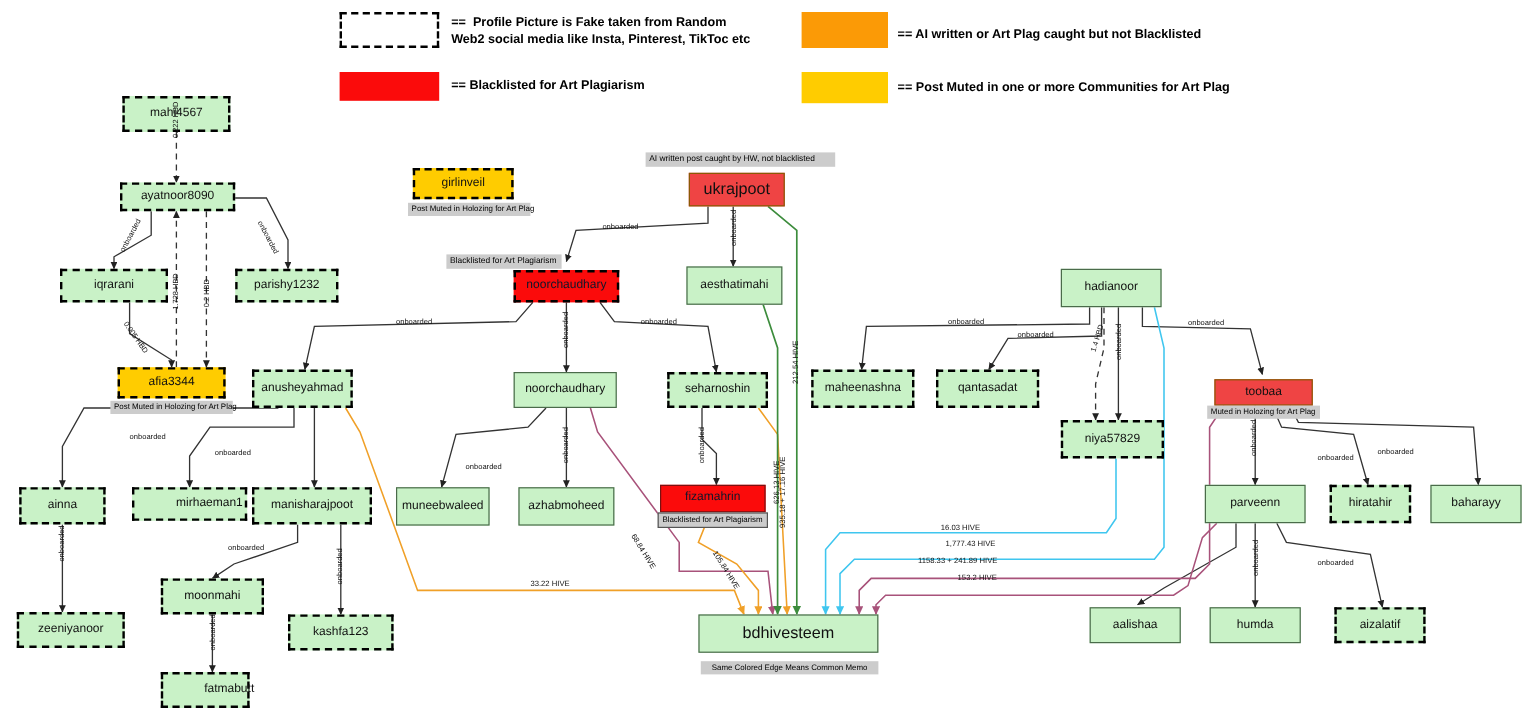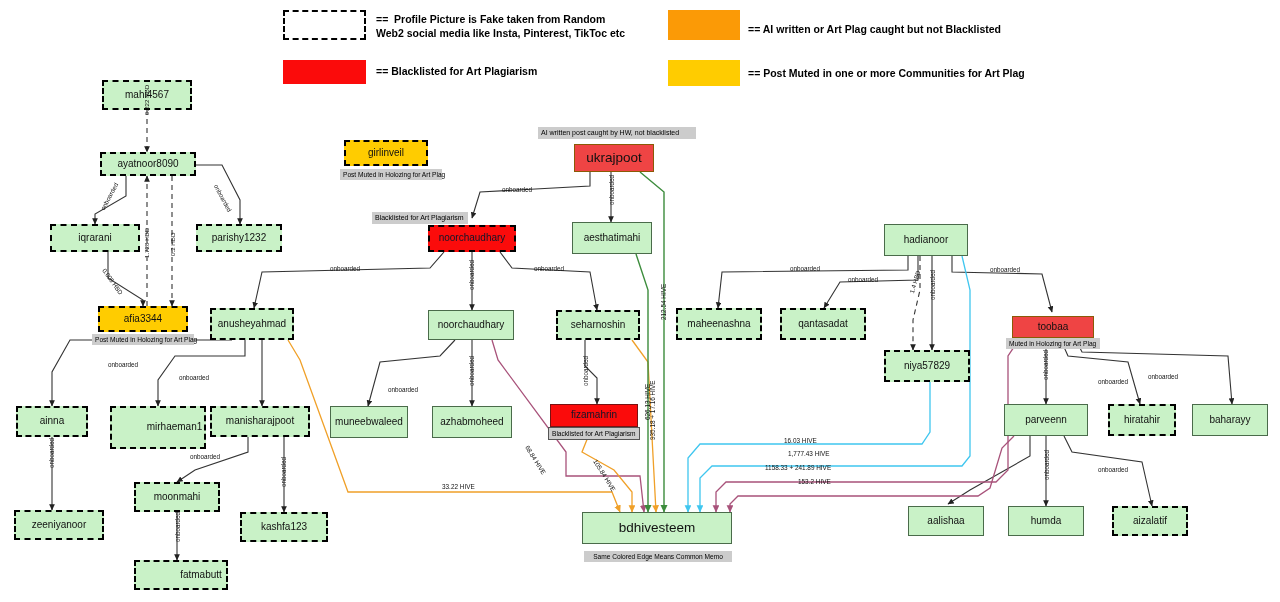--- a/index.html
+++ b/index.html
@@ -221,37 +221,37 @@
 <div class="chip" style="left:92px;top:334px;width:102px;">Post Muted in Holozing for Art Plag</div>
 
 <div class="node dashed" style="left:210px;top:308px;width:84px;height:32px;">
   <span>anusheyahmad</span>
     </div>
 
 <div class="node dashed" style="left:16px;top:406px;width:72px;height:31px;">
   <span>ainna</span>
     </div>
 
-<div class="node dashed" style="left:110px;top:406px;width:96px;height:43px;padding-left:33px;">
+<div class="node dashed" style="left:110px;top:406px;width:96px;height:28px;padding-left:33px;">
   <span>mirhaeman1</span>
     </div>
 
 <div class="node dashed" style="left:210px;top:406px;width:100px;height:31px;">
   <span>manisharajpoot</span>
     </div>
 
 <div class="node dashed" style="left:14px;top:510px;width:90px;height:30px;">
   <span>zeeniyanoor</span>
     </div>
 
 <div class="node dashed" style="left:134px;top:482px;width:86px;height:30px;text-align:center;">
   <span>moonmahi</span>
     </div>
 
-<div class="node dashed" style="left:134px;top:560px;width:94px;height:30px;padding-left:40px;">
+<div class="node dashed" style="left:134px;top:560px;width:74px;height:30px;padding-left:40px;">
   <span>fatmabutt</span>
     </div>
 
 <div class="node dashed" style="left:240px;top:512px;width:88px;height:30px;">
   <span>kashfa123</span>
     </div>
 
 <div class="node yellow" style="left:344px;top:140px;width:84px;height:26px;">
   <span>girlinveil</span>
     </div>

